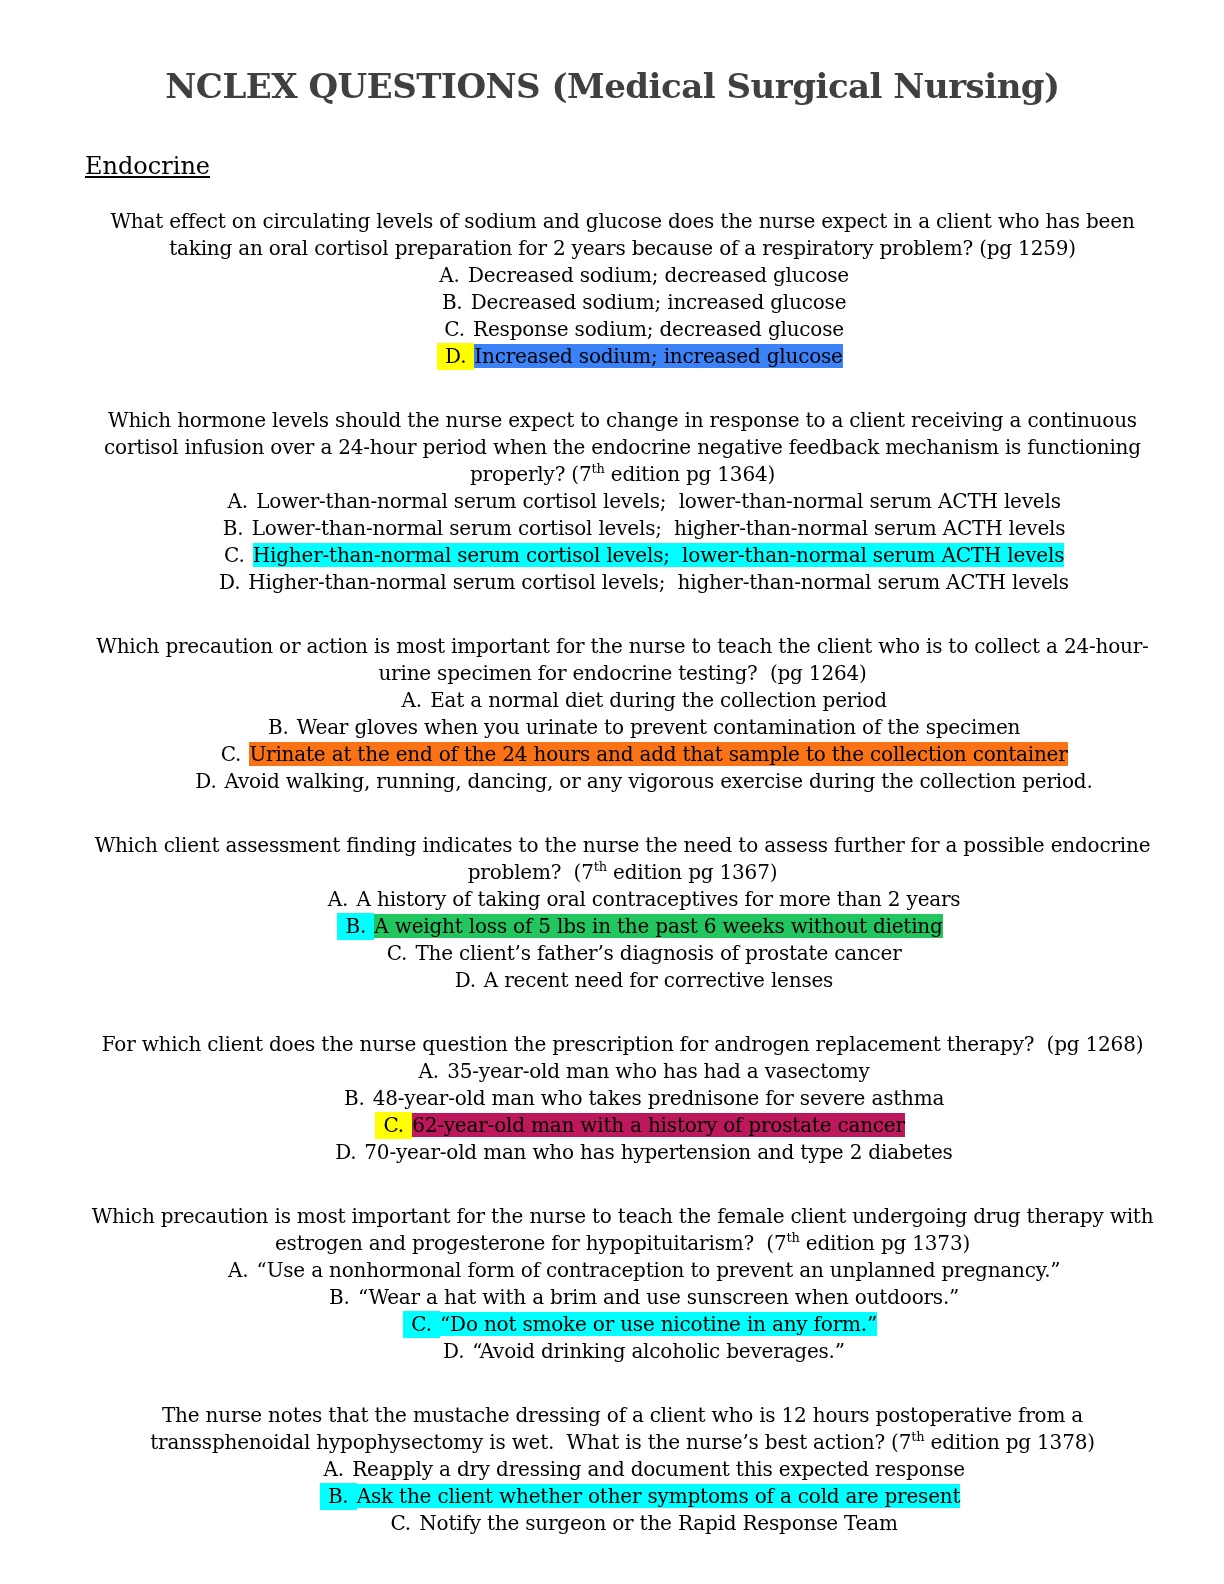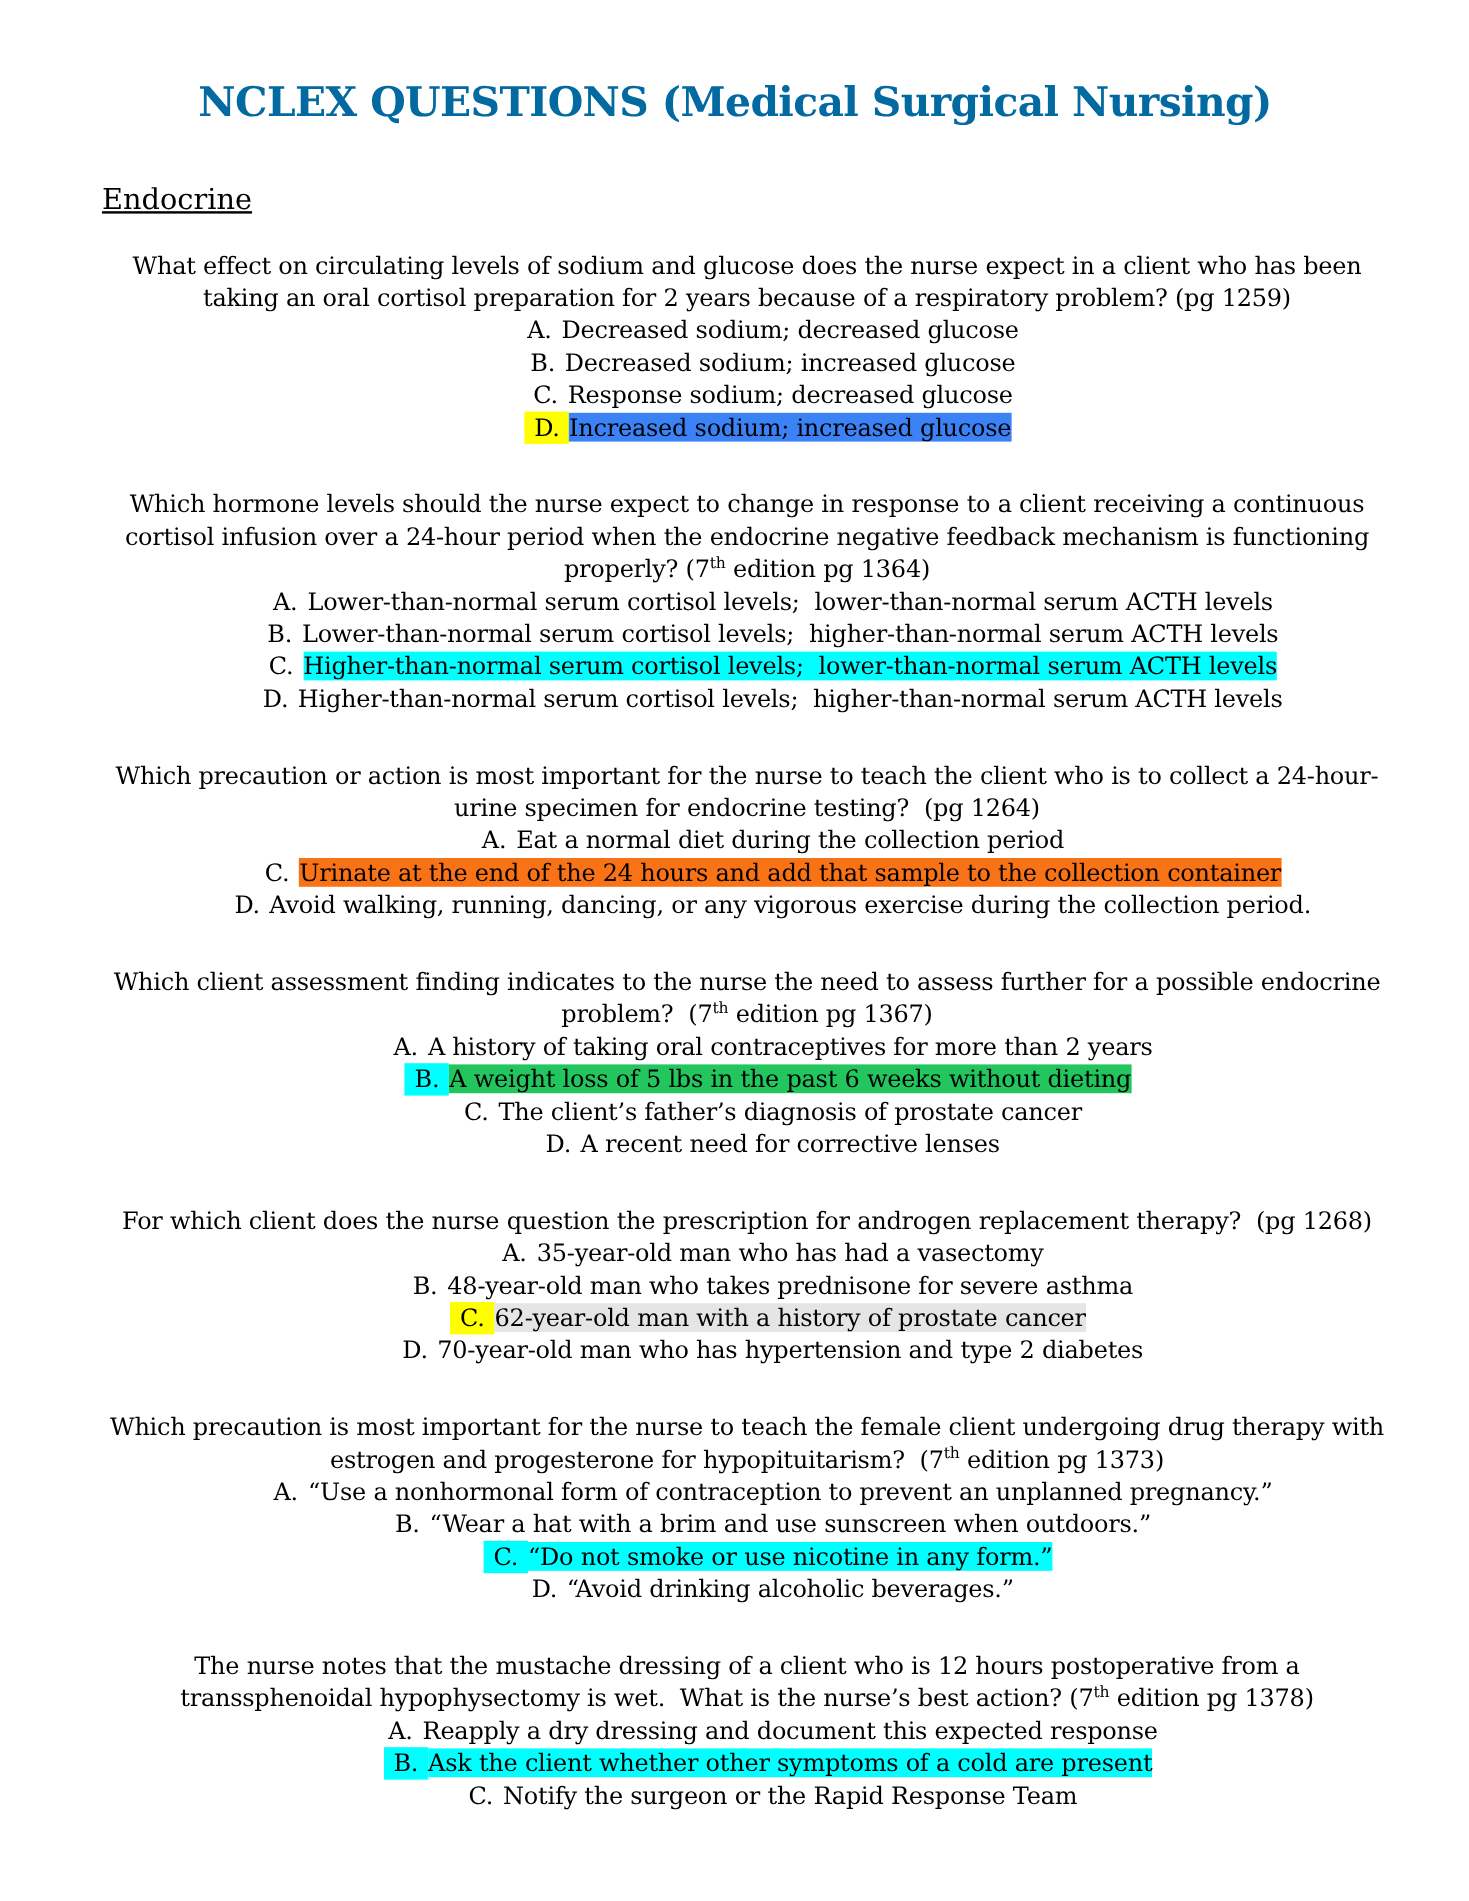--- a/index.html
+++ b/index.html
@@ -53,21 +53,21 @@
   .letter {
     display: inline-block;
     width: 37px;
   }
   .opt-text { white-space: pre-wrap; }
 </style>
 </head>
 <body>
 
 <div class="page">
-  <div class="doc-title" style="color: #0369a1;">NCLEX QUESTIONS (Medical Surgical Nursing)</div>
+  <div class="doc-title" style="color: #404040;">NCLEX QUESTIONS (Medical Surgical Nursing)</div>
 
   <div class="section-heading">Endocrine</div>
 
   <div>
       <div class="question">
         <div class="prompt"><span>What effect on circulating levels of sodium and glucose does the nurse expect in a client who has been taking an oral cortisol preparation for 2 years because of a respiratory problem? (pg 1259)</span></div>
         <div class="options">
           <div class="option"><span class="letter">A.</span><span class="opt-text">Decreased sodium; decreased glucose</span></div>
           <div class="option"><span class="letter">B.</span><span class="opt-text">Decreased sodium; increased glucose</span></div>
           <div class="option"><span class="letter">C.</span><span class="opt-text">Response sodium; decreased glucose</span></div>
@@ -80,39 +80,40 @@
           <div class="option"><span class="letter">A.</span><span class="opt-text">Lower-than-normal serum cortisol levels;  lower-than-normal serum ACTH levels</span></div>
           <div class="option"><span class="letter">B.</span><span class="opt-text">Lower-than-normal serum cortisol levels;  higher-than-normal serum ACTH levels</span></div>
           <div class="option"><span class="letter">C.</span><span class="opt-text" style="background-color: rgb(0, 255, 255);">Higher-than-normal serum cortisol levels;  lower-than-normal serum ACTH levels</span></div>
           <div class="option"><span class="letter">D.</span><span class="opt-text">Higher-than-normal serum cortisol levels;  higher-than-normal serum ACTH levels</span></div>
         </div>
       </div>
       <div class="question">
         <div class="prompt"><span>Which precaution or action is most important for the nurse to teach the client who is to collect a 24-hour-urine specimen for endocrine testing?  (pg 1264)</span></div>
         <div class="options">
           <div class="option"><span class="letter">A.</span><span class="opt-text">Eat a normal diet during the collection period</span></div>
+          <div class="option"><span class="letter">B.</span><span class="opt-text">Wear gloves when you urinate to prevent contamination of the specimen</span></div>
           <div class="option"><span class="letter">C.</span><span class="opt-text" style="background-color: #f97316;">Urinate at the end of the 24 hours and add that sample to the collection container</span></div>
           <div class="option"><span class="letter">D.</span><span class="opt-text">Avoid walking, running, dancing, or any vigorous exercise during the collection period.</span></div>
         </div>
       </div>
       <div class="question">
         <div class="prompt"><span>Which client assessment finding indicates to the nurse the need to assess further for a possible endocrine problem?  (7</span><sup>th</sup><span> edition pg 1367)</span></div>
         <div class="options">
           <div class="option"><span class="letter">A.</span><span class="opt-text">A history of taking oral contraceptives for more than 2 years</span></div>
           <div class="option"><span class="letter" style="background-color: rgb(0, 255, 255);">B.</span><span class="opt-text" style="background-color: #22c55e;">A weight loss of 5 lbs in the past 6 weeks without dieting</span></div>
           <div class="option"><span class="letter">C.</span><span class="opt-text">The client’s father’s diagnosis of prostate cancer</span></div>
           <div class="option"><span class="letter">D.</span><span class="opt-text">A recent need for corrective lenses</span></div>
         </div>
       </div>
       <div class="question">
         <div class="prompt"><span>For which client does the nurse question the prescription for androgen replacement therapy?  (pg 1268)</span></div>
         <div class="options">
           <div class="option"><span class="letter">A.</span><span class="opt-text">35-year-old man who has had a vasectomy</span></div>
           <div class="option"><span class="letter">B.</span><span class="opt-text">48-year-old man who takes prednisone for severe asthma</span></div>
-          <div class="option"><span class="letter" style="background-color: rgb(255, 255, 0);">C.</span><span class="opt-text" style="background-color: #e5e5e5;">62-year-old man with a history of prostate cancer</span></div>
+          <div class="option"><span class="letter" style="background-color: rgb(255, 255, 0);">C.</span><span class="opt-text" style="background-color: #be185d;">62-year-old man with a history of prostate cancer</span></div>
           <div class="option"><span class="letter">D.</span><span class="opt-text">70-year-old man who has hypertension and type 2 diabetes</span></div>
         </div>
       </div>
       <div class="question">
         <div class="prompt"><span>Which precaution is most important for the nurse to teach the female client undergoing drug therapy with estrogen and progesterone for hypopituitarism?  (7</span><sup>th</sup><span> edition pg 1373)</span></div>
         <div class="options">
           <div class="option"><span class="letter">A.</span><span class="opt-text">“Use a nonhormonal form of contraception to prevent an unplanned pregnancy.”</span></div>
           <div class="option"><span class="letter">B.</span><span class="opt-text">“Wear a hat with a brim and use sunscreen when outdoors.”</span></div>
           <div class="option"><span class="letter" style="background-color: rgb(0, 255, 255);">C.</span><span class="opt-text" style="background-color: rgb(0, 255, 255);">“Do not smoke or use nicotine in any form.”</span></div>
           <div class="option"><span class="letter">D.</span><span class="opt-text">“Avoid drinking alcoholic beverages.”</span></div>

